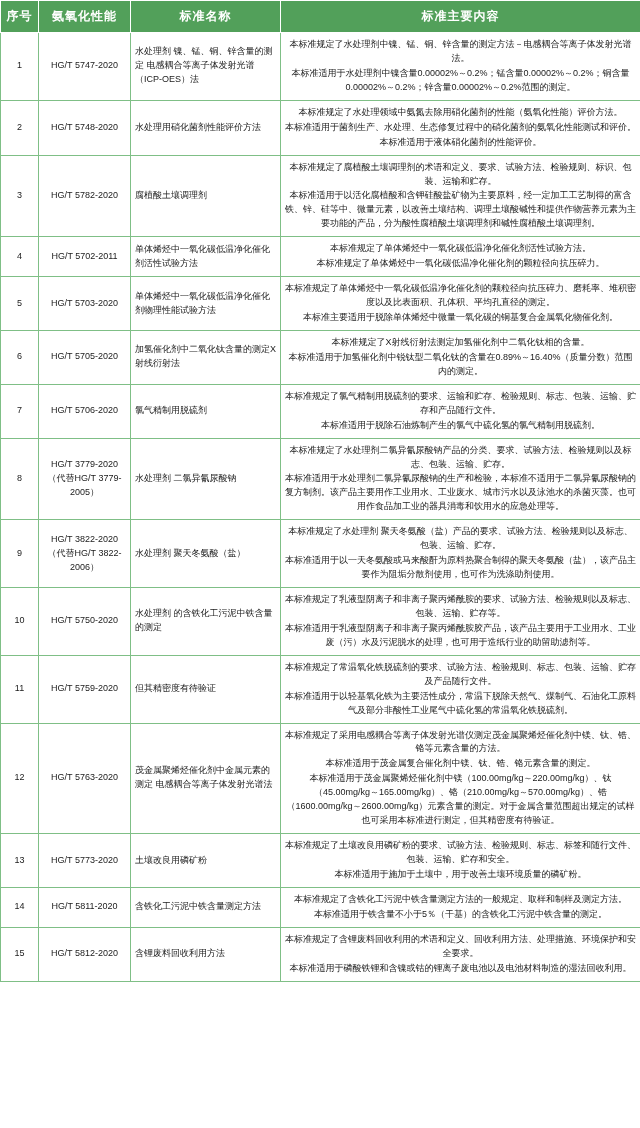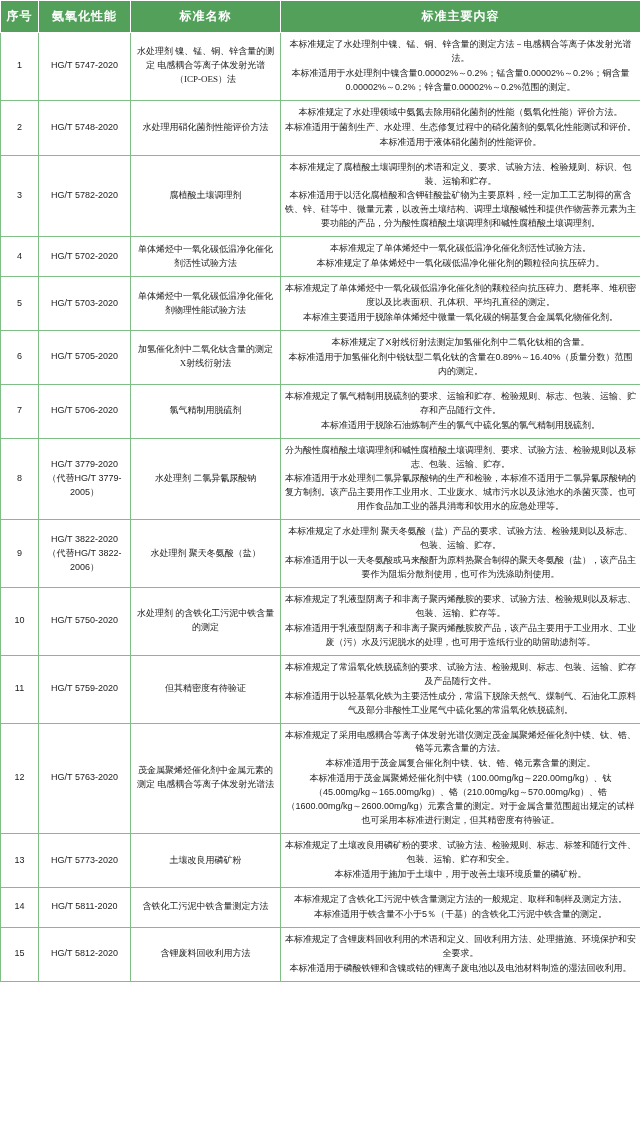--- a/index.html
+++ b/index.html
@@ -38,24 +38,23 @@
   td.c-no {
     text-align: center;
     width: 38px;
   }
   td.c-code {
     text-align: center;
     width: 92px;
     line-height: 1.5;
   }
   td.c-name {
-    text-align: center;
+    text-align: left;
     width: 150px;
     line-height: 1.6;
-    font-family: Liberation Serif, serif;
   }
   td.c-content {
     text-align: center;
     width: 356px;
     line-height: 1.6;
   }
   col.w-no { width: 38px; }
   col.w-code { width: 92px; }
   col.w-name { width: 150px; }
   col.w-content { width: 360px; }
@@ -108,21 +107,21 @@
         <td class="c-no">3</td>
         <td class="c-code">HG/T 5782-2020</td>
         <td class="c-name">腐植酸土壤调理剂</td>
         <td class="c-content">
           <p class="content-p">本标准规定了腐植酸土壤调理剂的术语和定义、要求、试验方法、检验规则、标识、包装、运输和贮存。</p>
           <p class="content-p">本标准适用于以活化腐植酸和含钾硅酸盐矿物为主要原料，经一定加工工艺制得的富含铁、锌、硅等中、微量元素，以改善土壤结构、调理土壤酸碱性和提供作物营养元素为主要功能的产品，分为酸性腐植酸土壤调理剂和碱性腐植酸土壤调理剂。</p>
         </td>
       </tr>
       <tr>
         <td class="c-no">4</td>
-        <td class="c-code">HG/T 5702-2020</td>
+        <td class="c-code">HG/T 5702-2011</td>
         <td class="c-name">单体烯烃中一氧化碳低温净化催化剂活性试验方法</td>
         <td class="c-content">
           <p class="content-p">本标准规定了单体烯烃中一氧化碳低温净化催化剂活性试验方法。</p>
           <p class="content-p">本标准规定了单体烯烃中一氧化碳低温净化催化剂的颗粒径向抗压碎力。</p>
         </td>
       </tr>
       <tr>
         <td class="c-no">5</td>
         <td class="c-code">HG/T 5703-2020</td>
         <td class="c-name">单体烯烃中一氧化碳低温净化催化剂物理性能试验方法</td>
@@ -147,21 +146,21 @@
         <td class="c-content">
           <p class="content-p">本标准规定了氯气精制用脱硫剂的要求、运输和贮存、检验规则、标志、包装、运输、贮存和产品随行文件。</p>
           <p class="content-p">本标准适用于脱除石油炼制产生的氯气中硫化氢的氯气精制用脱硫剂。</p>
         </td>
       </tr>
       <tr>
         <td class="c-no">8</td>
         <td class="c-code">HG/T 3779-2020（代替HG/T 3779-2005）</td>
         <td class="c-name">水处理剂  二氯异氰尿酸钠</td>
         <td class="c-content">
-          <p class="content-p">分为酸性腐植酸土壤调理剂和碱性腐植酸土壤调理剂、要求、试验方法、检验规则以及标志、包装、运输、贮存。</p>
+          <p class="content-p">本标准规定了水处理剂二氯异氰尿酸钠产品的分类、要求、试验方法、检验规则以及标志、包装、运输、贮存。</p>
           <p class="content-p">本标准适用于水处理剂二氯异氰尿酸钠的生产和检验，本标准不适用于二氯异氰尿酸钠的复方制剂。该产品主要用作工业用水、工业废水、城市污水以及泳池水的杀菌灭藻。也可用作食品加工业的器具消毒和饮用水的应急处理等。</p>
         </td>
       </tr>
       <tr>
         <td class="c-no">9</td>
         <td class="c-code">HG/T 3822-2020（代替HG/T 3822-2006）</td>
         <td class="c-name">水处理剂  聚天冬氨酸（盐）</td>
         <td class="c-content">
           <p class="content-p">本标准规定了水处理剂  聚天冬氨酸（盐）产品的要求、试验方法、检验规则以及标志、包装、运输、贮存。</p>
           <p class="content-p">本标准适用于以一天冬氨酸或马来酸酐为原料热聚合制得的聚天冬氨酸（盐），该产品主要作为阻垢分散剂使用，也可作为洗涤助剂使用。</p>

